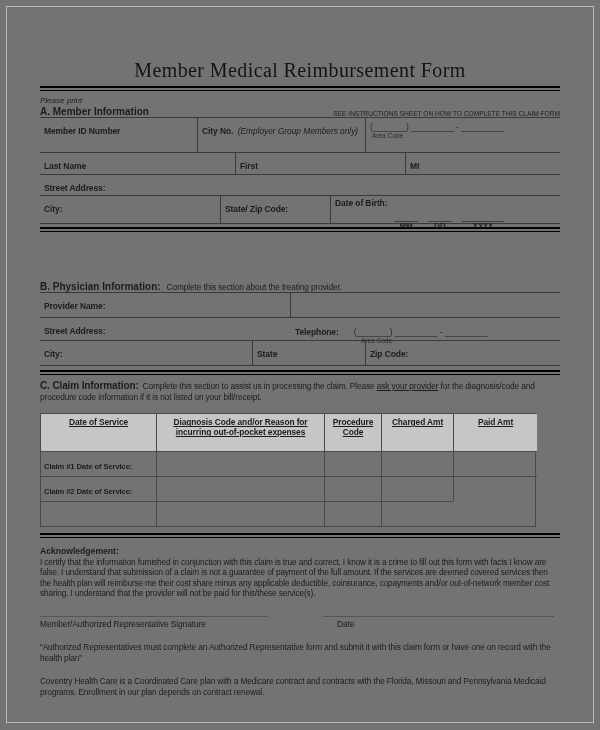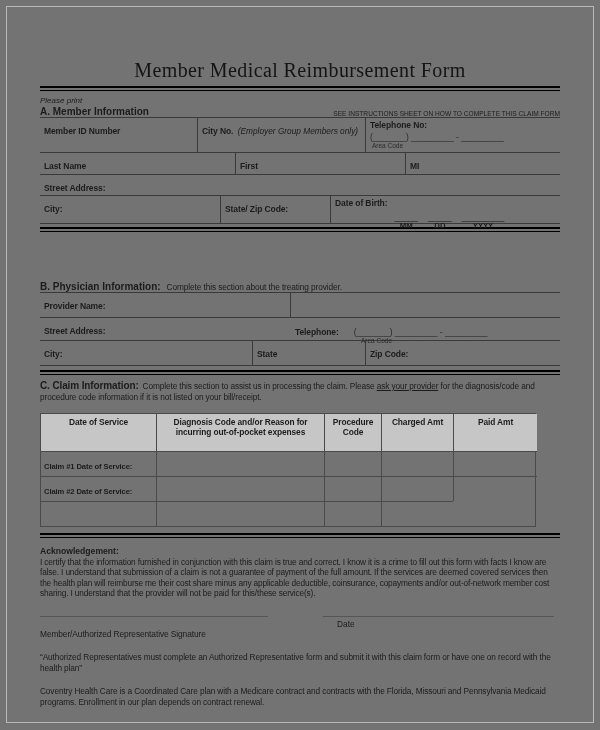--- a/index.html
+++ b/index.html
@@ -67,33 +67,33 @@
   .c-intro { margin-top:6px; font-size:8.3px; line-height:10.6px; letter-spacing:-0.12px; }
   .c-intro .sec-heading { font-size:10px; margin-right:4px; }
   .u-line { text-decoration:underline; }
 
   .ctable { display:grid; grid-template-columns:115px 168px 57px 72px 84px;
     width:496px; border:1px solid #4a4a4a; margin-top:11px; box-sizing:border-box; }
   .ctable > div { box-sizing:border-box; }
   .ctable > div:not(:nth-child(5n+1)) { border-left:1px solid #4a4a4a; }
   .ctable > div:nth-child(n+6) { border-top:1px solid #4a4a4a; }
   .ch { background:#c6c6c6; font-weight:bold; font-size:8.4px; text-align:center;
-    padding:3px 2px 14px; min-height:29px; letter-spacing:-0.1px; }
+    padding:3px 2px 14px; min-height:29px; letter-spacing:-0.1px;text-decoration:underline; }
   .cc { min-height:25px; padding:3px 3px; }
   .cc .lbl { font-size:7.6px; }
 
   .rule-a { margin-top:3px; }
   .rule-b { margin-top:4px; }
   .rule-c { margin-top:6px; }
 
   .ack-head { margin-top:8px; font-weight:bold; font-size:8.6px; }
   .ack-text { font-size:8.3px; line-height:10.6px; letter-spacing:-0.15px; margin-top:0.5px; }
 
   .sig-row { display:flex; margin-top:17px; }
-  .sig-col1 { width:228px; border-top:1px solid #555; padding-top:12px; font-size:8.4px; letter-spacing:-0.1px; }
+  .sig-col1 { width:228px; border-top:1px solid #555; padding-top:2px; font-size:8.4px; letter-spacing:-0.1px; }
   .sig-gap { width:55px; }
   .sig-col2 { width:231px; border-top:1px solid #555; padding-top:2px; font-size:8.4px; }
   .sig-col2 .date-lbl { margin-left:14px; }
 
   .foot-note { margin-top:13px; font-size:8.3px; line-height:10.6px; letter-spacing:-0.12px; }
   .foot-note2 { margin-top:13px; font-size:8.3px; line-height:10.6px; letter-spacing:-0.12px; }
 </style>
 </head>
 <body>
 
@@ -112,21 +112,20 @@
 
     <div class="grid-row row-a1">
       <div class="cell c1 no-div">
         <span class="lbl">Member ID Number</span>
       </div>
       <div class="cell c2">
         <span class="lbl">City No.</span>
         <span class="group-note">(Employer Group Members only)</span>
       </div>
       <div class="cell c3">
-        <div class="lbl">Telephone No:</div>
         <div class="blank-line">(_______) _________  -  _________</div>
         <div class="tiny area-code-a">Area Code</div>
       </div>
     </div>
 
     <div class="grid-row row-a2">
       <div class="cell c1 no-div">
         <span class="lbl">Last Name</span>
       </div>
       <div class="cell c2">

